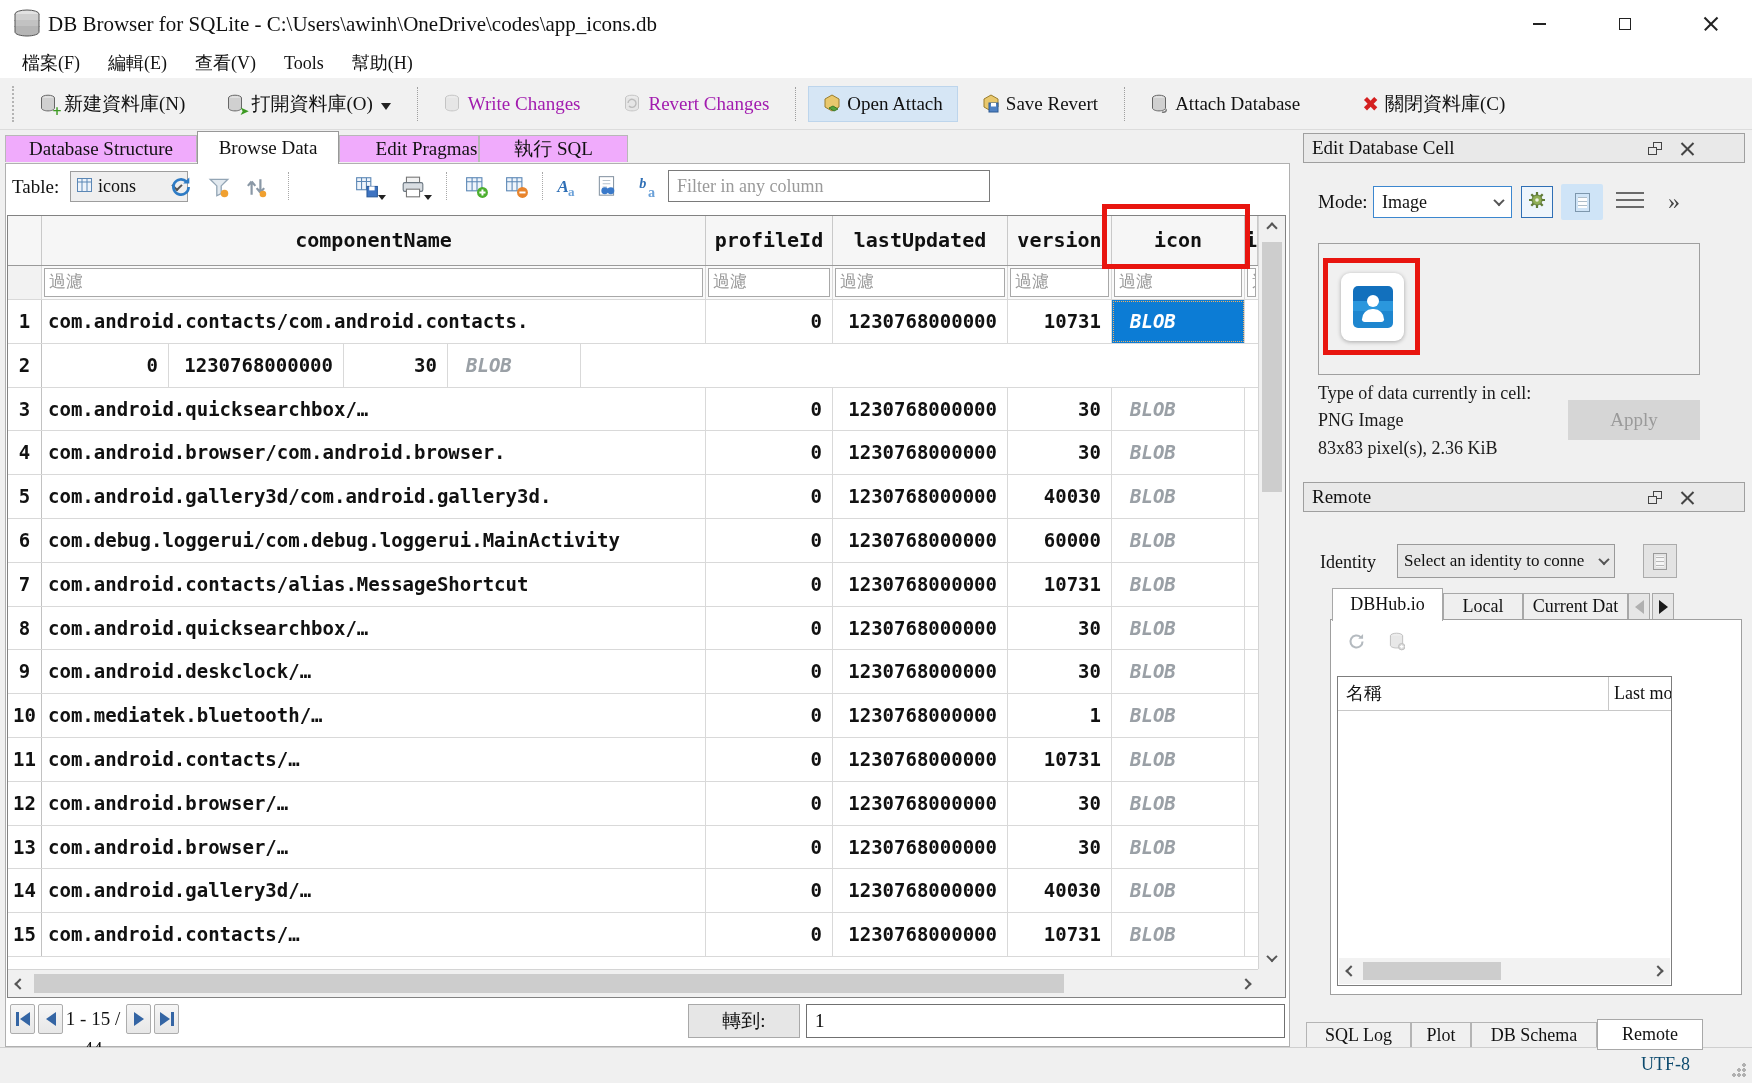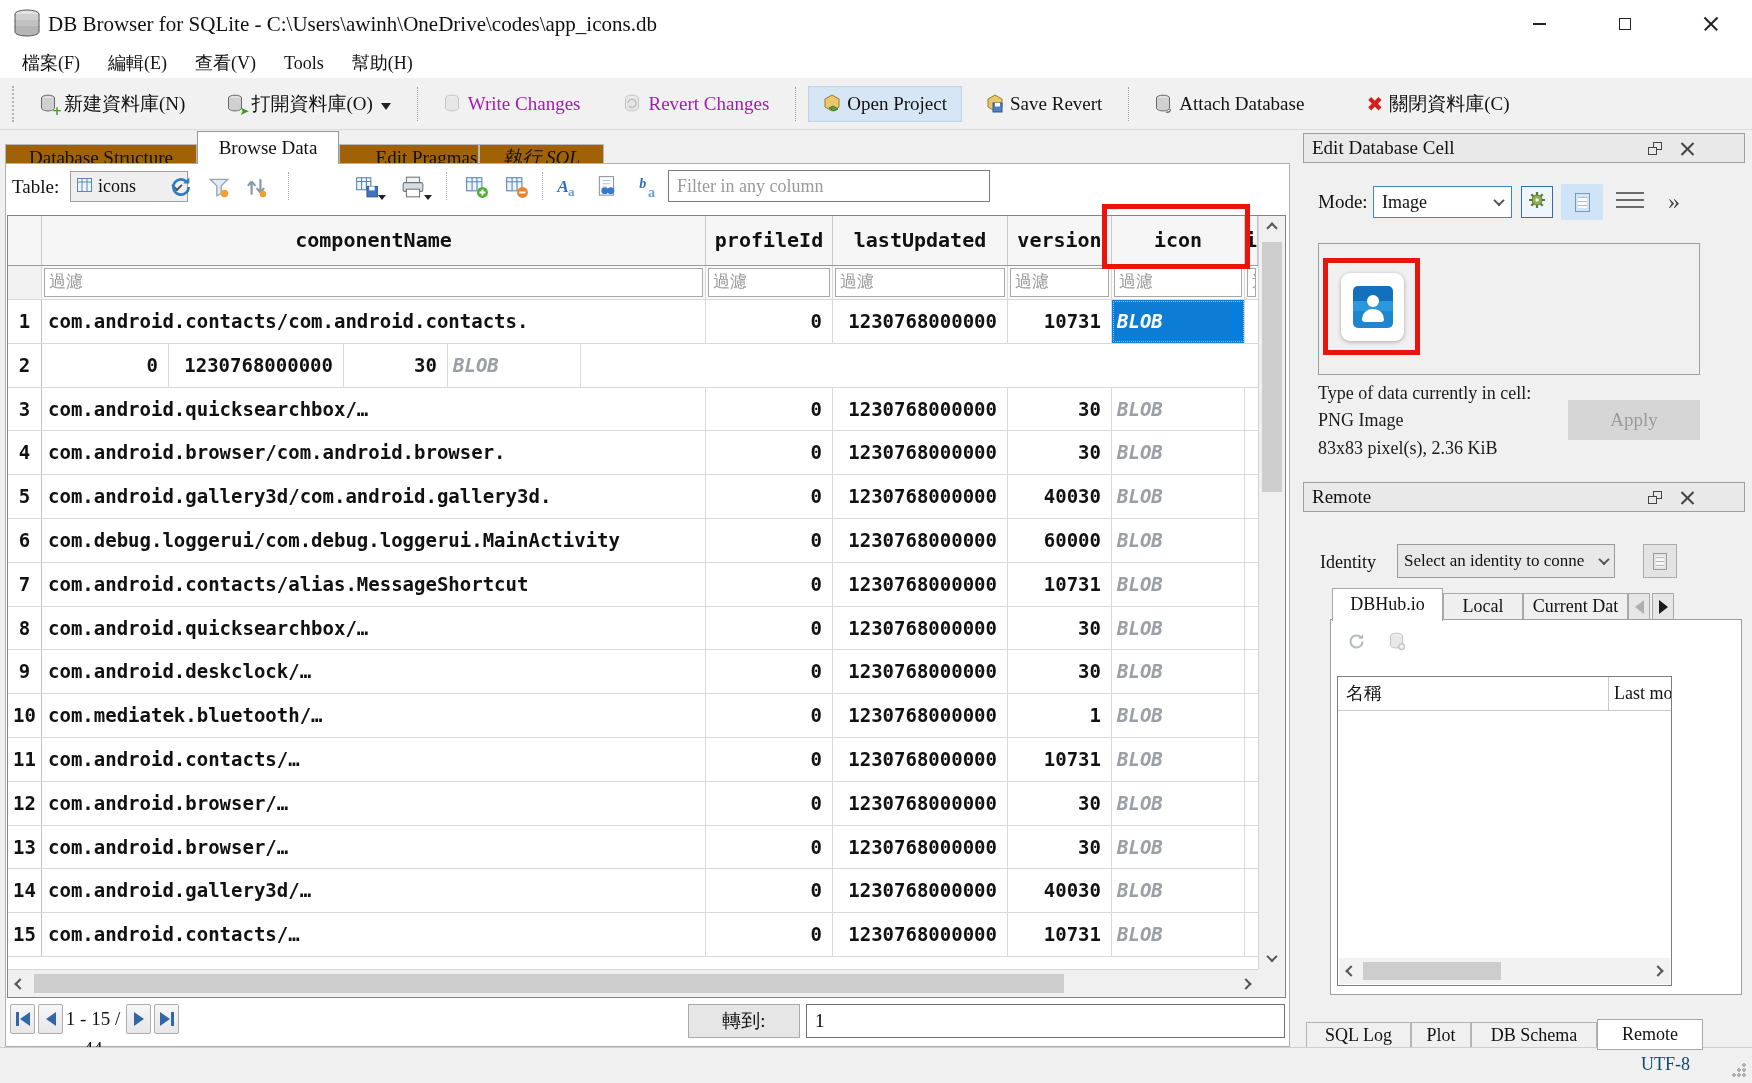--- a/index.html
+++ b/index.html
@@ -33,21 +33,21 @@
   .tbtn { display:inline-flex; align-items:center; gap:6px; font-size:19px; padding:6px 14px; position:relative; white-space:nowrap; }
   .tbtn.disabled { color:#a21caf; }
   .tbtn.hl { background:#d6e6f5; border:1px solid #bdd5ec; }
   .tsep { border-left:1px dotted #9f9f9f; height:34px; margin:0 12px; }
   .dropdown-arrow { width:0; height:0; border:5px solid transparent; border-top:7px solid #222; margin:10px 0 0 2px; }
   .red-x { color:#d22: ; color:#d42020; font-size:20px; font-weight:bold; font-family:"DejaVu Sans",sans-serif; }
   .mini-ico { display:inline-flex; width:18px; height:20px; position:relative; }
   .badge { position:absolute; right:-4px; bottom:-3px; font-size:12px; font-weight:bold; font-family:"DejaVu Sans",sans-serif; line-height:1; }
 
   
-  .mtab { top:144px; height:27px; background:#a16207; border:1px solid #b8b8b8; border-bottom:none;
+  .mtab { top:135px; height:27px; background:#f0abfc; border:1px solid #b8b8b8; border-bottom:none;
           text-align:center; font-size:19px; line-height:26px; }
   .mtab.active { top:131px; height:33px; background:#fff; border:1px solid #989898; border-bottom:none; line-height:31px; z-index:3; }
 
   
   #pane { left:5px; top:163px; width:1285px; height:884px; background:#fff; border:1px solid #b0b0b0; }
 
   #tbl-label { left:12px; top:172px; font-size:19px; line-height:30px; }
   #tbl-combo { left:70px; top:171px; width:118px; height:31px; background:#efefef; border:1px solid #9d9d9d;
                display:flex; align-items:center; padding:0 6px; gap:6px; font-size:18px; }
   #tbl-combo .chv { margin-left:auto; }
@@ -74,21 +74,21 @@
                     font-size:20px; text-align:center; line-height:48px; }
   #grid-filter { height:34px; background:#fafafa; border-bottom:1px solid #d9d9d9; }
   #grid-filter .c { padding:2px; }
   .fbox { width:100%; height:100%; border:1px solid #a8a8a8; background:#fff; color:#9a9a9a; font-size:17px;
           line-height:26px; padding-left:4px; overflow:hidden; }
   .grow { height:43.8px; border-bottom:1px solid #d9d9d9; font-family:"DejaVu Sans Mono",monospace; font-weight:bold; font-size:19px; }
   .grow .c { line-height:42px; }
   .rn { text-align:center; border-right:1px solid #c2c2c2; }
   .cn { padding-left:6px; }
   .num { text-align:right; padding-right:10px; }
-  .blob { font-style:italic; color:#9aa0a6; padding-left:5px; }
+  .blob { font-style:italic; color:#9aa0a6; padding-left:18px; }
   .blob.sel { background:#0c7cd5; color:#fff; outline:1px dotted #f0b060; outline-offset:-2px; }
 
   
   .sb-track { background:#f0f0f0; position:absolute; }
   #vscroll { right:0; top:0; width:27px; height:754px; border-left:1px solid #d4d4d4; }
   #vscroll .thumb { position:absolute; left:3px; right:3px; top:26px; height:250px; background:#cdcdcd; }
   #hscroll { left:0; bottom:0; width:1250px; height:28px; border-top:1px solid #d4d4d4; }
   #hscroll .thumb { position:absolute; top:4px; height:19px; left:26px; width:1030px; background:#cdcdcd; }
   .sb-btn { position:absolute; width:24px; height:24px; display:flex; align-items:center; justify-content:center; }
   #corner { right:0; bottom:0; width:27px; height:28px; background:#f0f0f0; position:absolute; }
@@ -276,21 +276,21 @@
 
     <span class="tsep"></span>
 
     <div class="tbtn hl">
       <span class="mini-ico">
         <svg width="18" height="20" viewBox="0 0 18 20">
             <polygon points="9,1 16,5 16,13 9,17 2,13 2,5" fill="#e9c86d" stroke="#9a7d2c"></polygon>
             <path d="M6 14l5 3 4-2-5-3z" fill="#57a33a" stroke="#3c7a24"></path>
           </svg>
       </span>
-      <span>Open Project</span>
+      <span>Open Attach</span>
     </div>
 
     <div class="tbtn" style="margin-left:10px;">
       <span class="mini-ico">
         <svg width="18" height="20" viewBox="0 0 18 20">
             <polygon points="9,1 16,5 16,13 9,17 2,13 2,5" fill="#e9c86d" stroke="#9a7d2c"></polygon>
             <rect x="7" y="9" width="9" height="9" fill="#4f81c2" stroke="#2c5a94"></rect>
             <rect x="9" y="9" width="5" height="3.5" fill="#fff"></rect>
           </svg>
       </span>
@@ -312,21 +312,21 @@
 
     <div class="tbtn" style="margin-left:34px;">
       <span class="red-x">✖</span>
       <span>關閉資料庫(C)</span>
     </div>
   </div>
 
   <div class="mtab abs" style="left:5px;width:192px;">Database Structure</div>
   <div class="mtab active abs" style="left:197px;width:142px;">Browse Data</div>
   <div class="mtab abs" style="left:339px;width:140px;padding-left:35px;">Edit Pragmas</div>
-  <div class="mtab abs" style="left:479px;width:125px;font-style:italic;">執行 SQL</div>
+  <div class="mtab abs" style="left:479px;width:149px;">執行 SQL</div>
 
   <div id="pane" class="abs"></div>
 
   <div id="tbl-label" class="abs">Table:</div>
   <div id="tbl-combo" class="abs">
     <span>
       <svg width="15" height="14" viewBox="0 0 15 14">
           <rect x="0.5" y="0.5" width="14" height="13" fill="#eef4fb" stroke="#5b87b5"></rect>
           <path d="M0.5 4h14M5 0.5V13M10 0.5V13" stroke="#5b87b5"></path>
         </svg>

